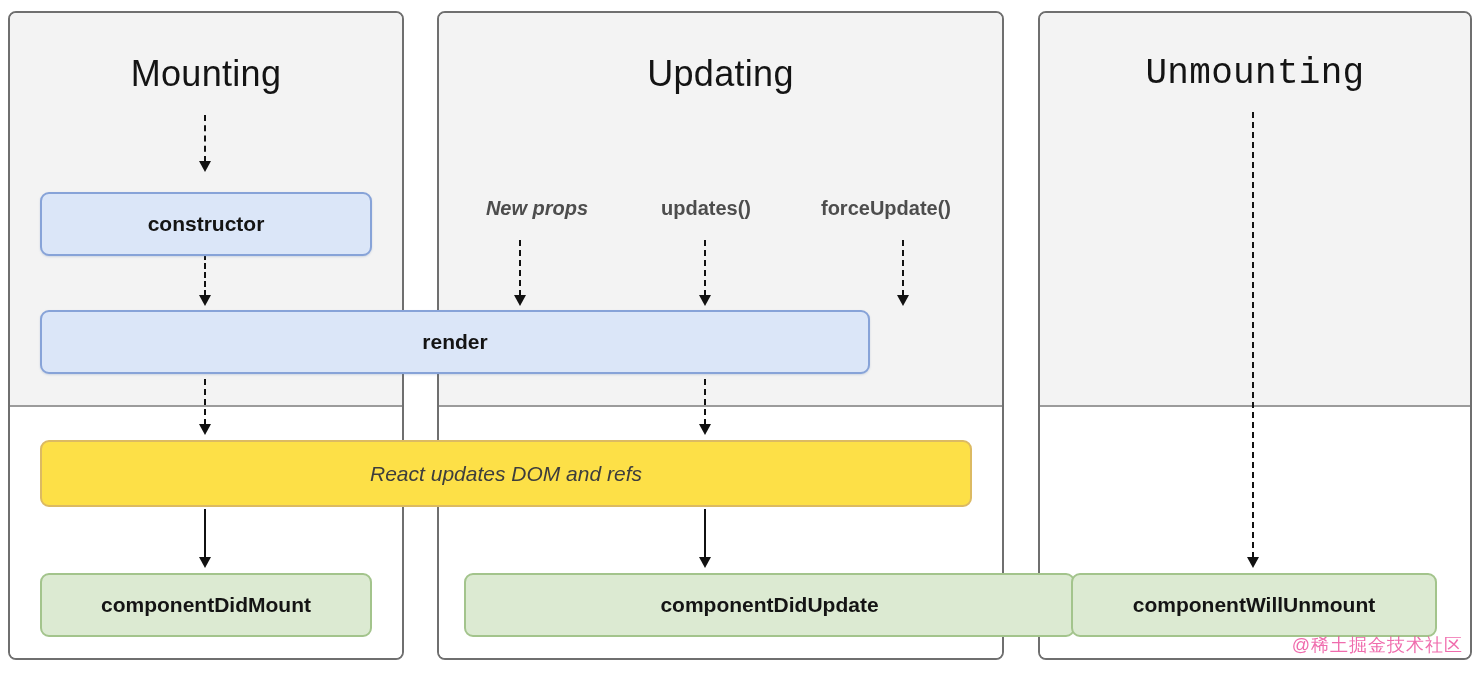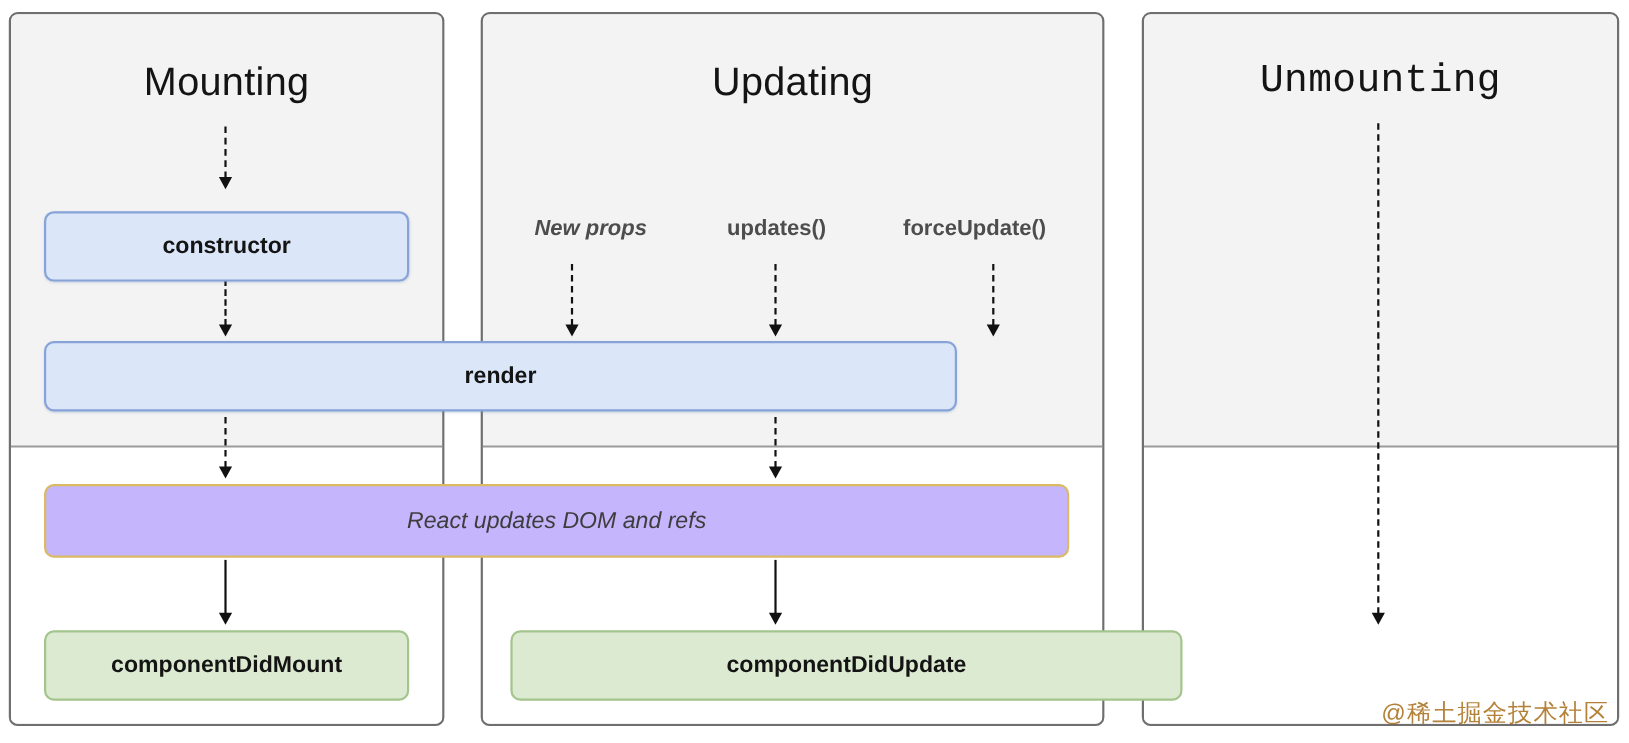--- a/index.html
+++ b/index.html
@@ -44,21 +44,21 @@
   .box{
     position:absolute;
     box-sizing:border-box;
     border-radius:9px;
     display:flex;align-items:center;justify-content:center;
     font-size:21px;
     color:#141414;
     z-index:5;
   }
   .box-blue{background:#dbe6f8;border:2px solid #87a3d8;box-shadow:0 1px 2px rgba(100,130,180,.25);font-weight:700;}
-  .box-yellow{background:#c4b5fd;border:2px solid #dcba62;font-style:italic;font-weight:400;color:#3d3d3d;}
+  .box-yellow{background:#fde047;border:2px solid #dcba62;font-style:italic;font-weight:400;color:#3d3d3d;}
   .box-green{background:#dcead2;border:2px solid #a3c48c;font-weight:700;}
   .box-constructor{left:40px;top:176px;width:332px;height:64px;margin-top:16px;}
   .box-render{left:40px;top:310px;width:830px;height:64px;}
   .box-react-updates{left:40px;top:440px;width:932px;height:67px;}
   .box-did-mount{left:40px;top:573px;width:332px;height:64px;}
   .box-did-update{left:464px;top:573px;width:611px;height:64px;}
   .box-will-unmount{left:1071px;top:573px;width:366px;height:64px;}
   
   .trigger{
     position:absolute;top:197px;
@@ -94,22 +94,22 @@
   .a5{left:519px;top:240px;height:56px;}
   .a6{left:704px;top:240px;height:56px;}
   .a7{left:902px;top:240px;height:56px;}
   .a8{left:704px;top:379px;height:46px;}
   .a9{left:704px;top:509px;height:49px;}
   .a10{left:1252px;top:112px;height:446px;}
   
   .watermark{
     position:absolute;
     right:18px;top:633px;
-    font-size:22px;
-    color:#a16207;
+    font-size:18px;
+    color:#ec4899;
     opacity:0.8;
     z-index:8;
     letter-spacing:1px;
   }
 </style>
 </head>
 <body>
 
 <div class="stage">
 
@@ -144,16 +144,17 @@
   <div class="arrow a7"></div>
   <div class="arrow a8"></div>
   <div class="arrow solid a9"></div>
   <div class="arrow a10"></div>
 
   <div class="box box-blue box-constructor">constructor</div>
   <div class="box box-blue box-render">render</div>
   <div class="box box-yellow box-react-updates">React updates DOM and refs</div>
   <div class="box box-green box-did-mount">componentDidMount</div>
   <div class="box box-green box-did-update">componentDidUpdate</div>
+  <div class="box box-green box-will-unmount">componentWillUnmount</div>
 
   <div class="watermark">@稀土掘金技术社区</div>
 
 </div>
 
 </body></html>

